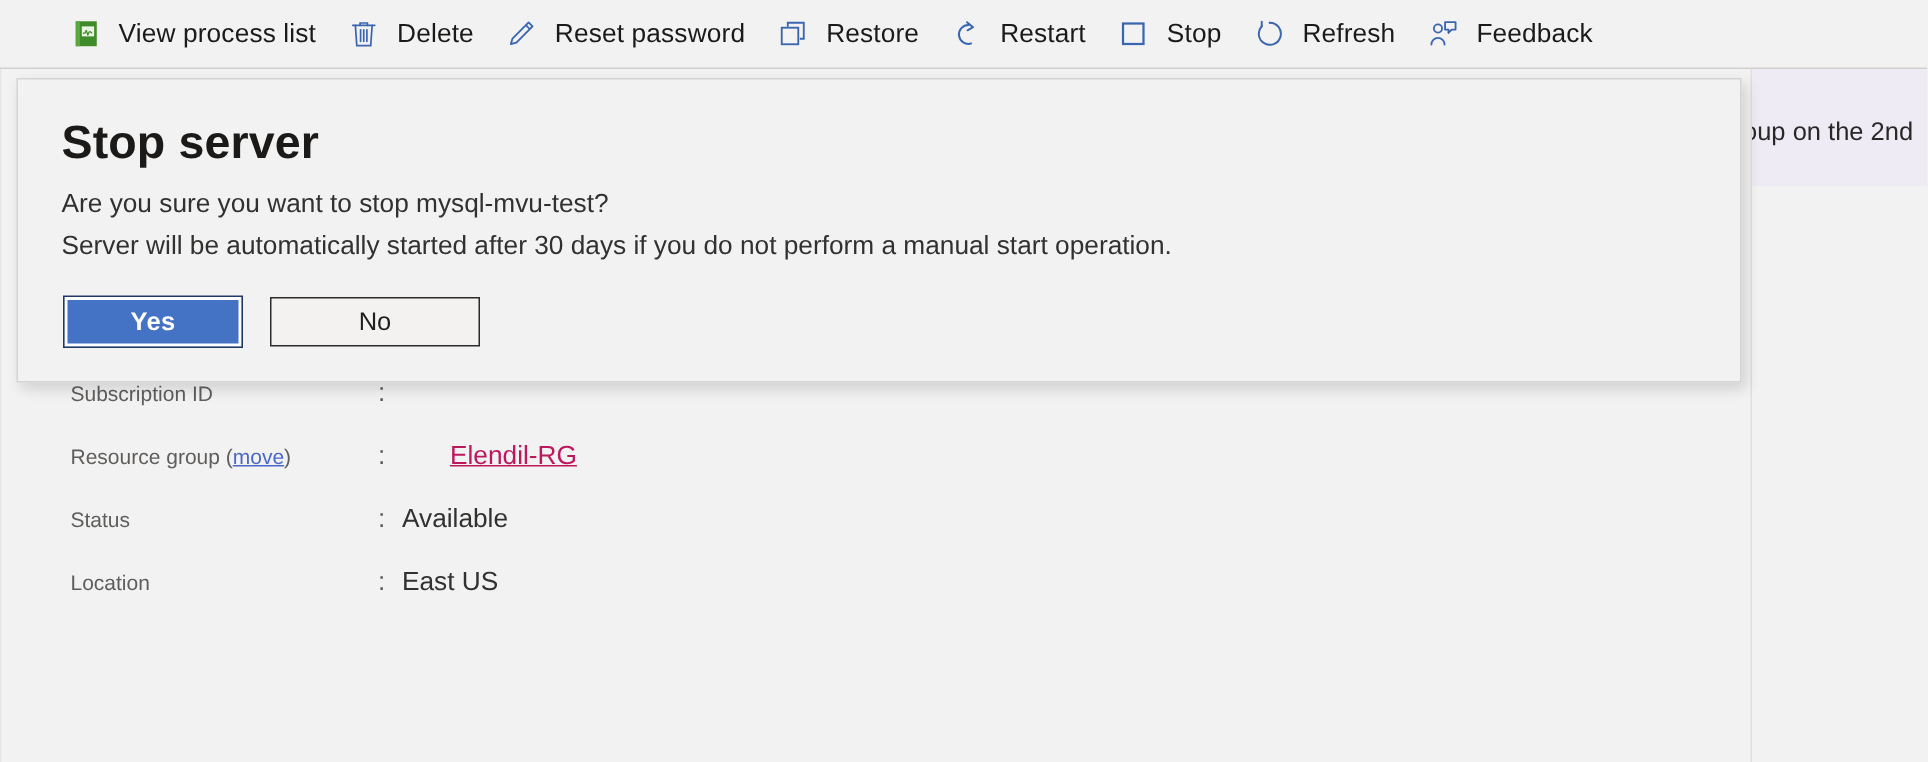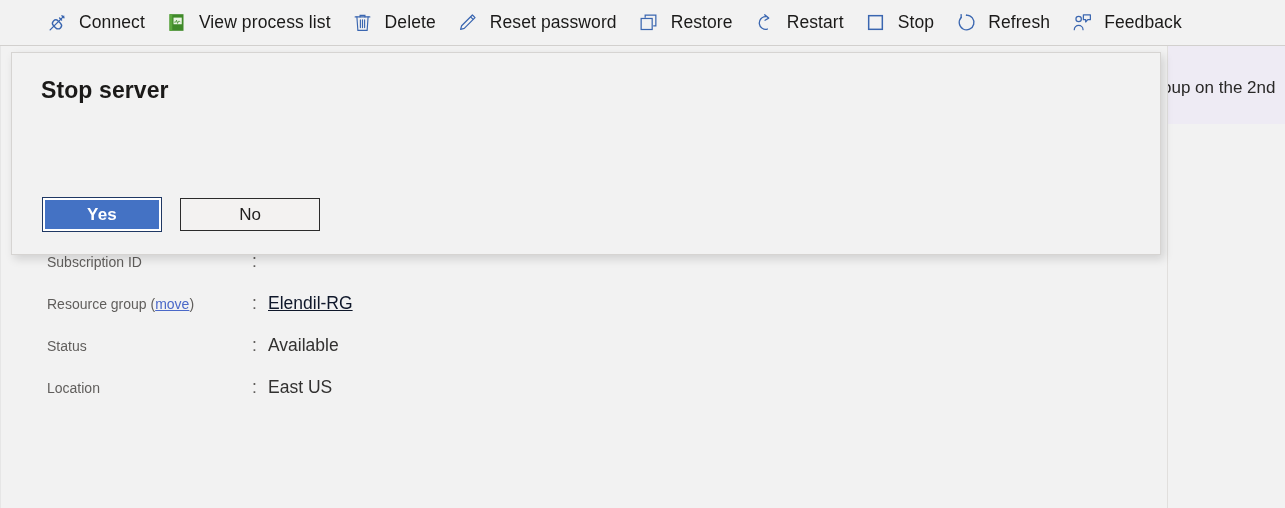--- a/index.html
+++ b/index.html
@@ -145,39 +145,39 @@
   .prop-val {
     font-size: 17.5px;
     color: #323130;
     white-space: nowrap;
   }
   a.lnk {
     color: #4a68c8;
     text-decoration: underline;
     cursor: pointer;
   }
-  .prop-val a.lnk { color: #0f172a; }
+  .prop-val a.lnk { color: #be185d; margin-left: 32px; }
 
   
   .dialog {
     position: absolute;
     left: 11px;
     top: 52px;
     width: 1150px;
     height: 203px;
     background: #f2f2f2;
     border: 1px solid #d6d4d2;
     box-shadow: 3px 4px 9px rgba(0,0,0,0.14);
     box-sizing: border-box;
   }
   .dialog-title {
     position: absolute;
     left: 29px;
     top: 24px;
-    font-size: 23px;
+    font-size: 31px;
     font-weight: bold;
     color: #1b1a19;
     letter-spacing: 0.1px;
   }
   .dialog-body {
     position: absolute;
     left: 29px;
     top: 68px;
     width: 1090px;
     font-size: 17.5px;
@@ -216,31 +216,20 @@
     border: 1px solid #2b2b2b;
   }
 </style>
 </head>
 <body>
 
 <div id="app">
 
   <div class="commandbar">
 
-    <button class="cmd">
-      <span class="ico">
-        <svg width="22" height="22" viewBox="0 0 24 24" fill="none" stroke="#3a66b0" stroke-width="1.5" stroke-linecap="round">
-          <line x1="4.5" y1="19.5" x2="19.5" y2="4.5"></line>
-          <path d="M8.2 14.9 a3.6 3.6 0 0 1 5.1 -5.1 l2.5 2.5 a3.6 3.6 0 0 1 -5.1 5.1 z"></path>
-          <line x1="14.8" y1="6.6" x2="17.0" y2="8.8"></line>
-          <line x1="17.4" y1="4.0" x2="19.6" y2="6.2"></line>
-        </svg>
-      </span>
-      <span class="lbl">Connect</span>
-    </button>
 
     <button class="cmd">
       <span class="ico">
         <svg width="21" height="21" viewBox="0 0 24 24">
           <rect x="4" y="2.5" width="16" height="19" fill="#3f8a29"></rect>
           <rect x="4" y="2.5" width="3.2" height="19" fill="#5aa73d"></rect>
           <rect x="8.6" y="6.4" width="9.4" height="7.6" fill="#e9f5e2"></rect>
           <polyline points="9.4,11.6 11.0,11.6 12.0,9.4 13.2,13.0 14.2,10.6 15.4,10.6 16.4,11.6" fill="none" stroke="#3f8a29" stroke-width="0.95" stroke-linejoin="round"></polyline>
         </svg>
       </span>
@@ -359,19 +348,23 @@
         <span class="prop-colon">:</span>
         <span class="prop-val">East US</span>
       </div>
 
     </div>
 
   </div>
 
   <div class="dialog">
     <div class="dialog-title">Stop server</div>
+    <div class="dialog-body">
+      <div>Are you sure you want to stop mysql-mvu-test?</div>
+      <div>Server will be automatically started after 30 days if you do not perform a manual start operation.</div>
+    </div>
     <div class="dialog-buttons">
       <button class="btn btn-primary">Yes</button>
       <button class="btn btn-secondary">No</button>
     </div>
   </div>
 
 </div>
 
 </body></html>

